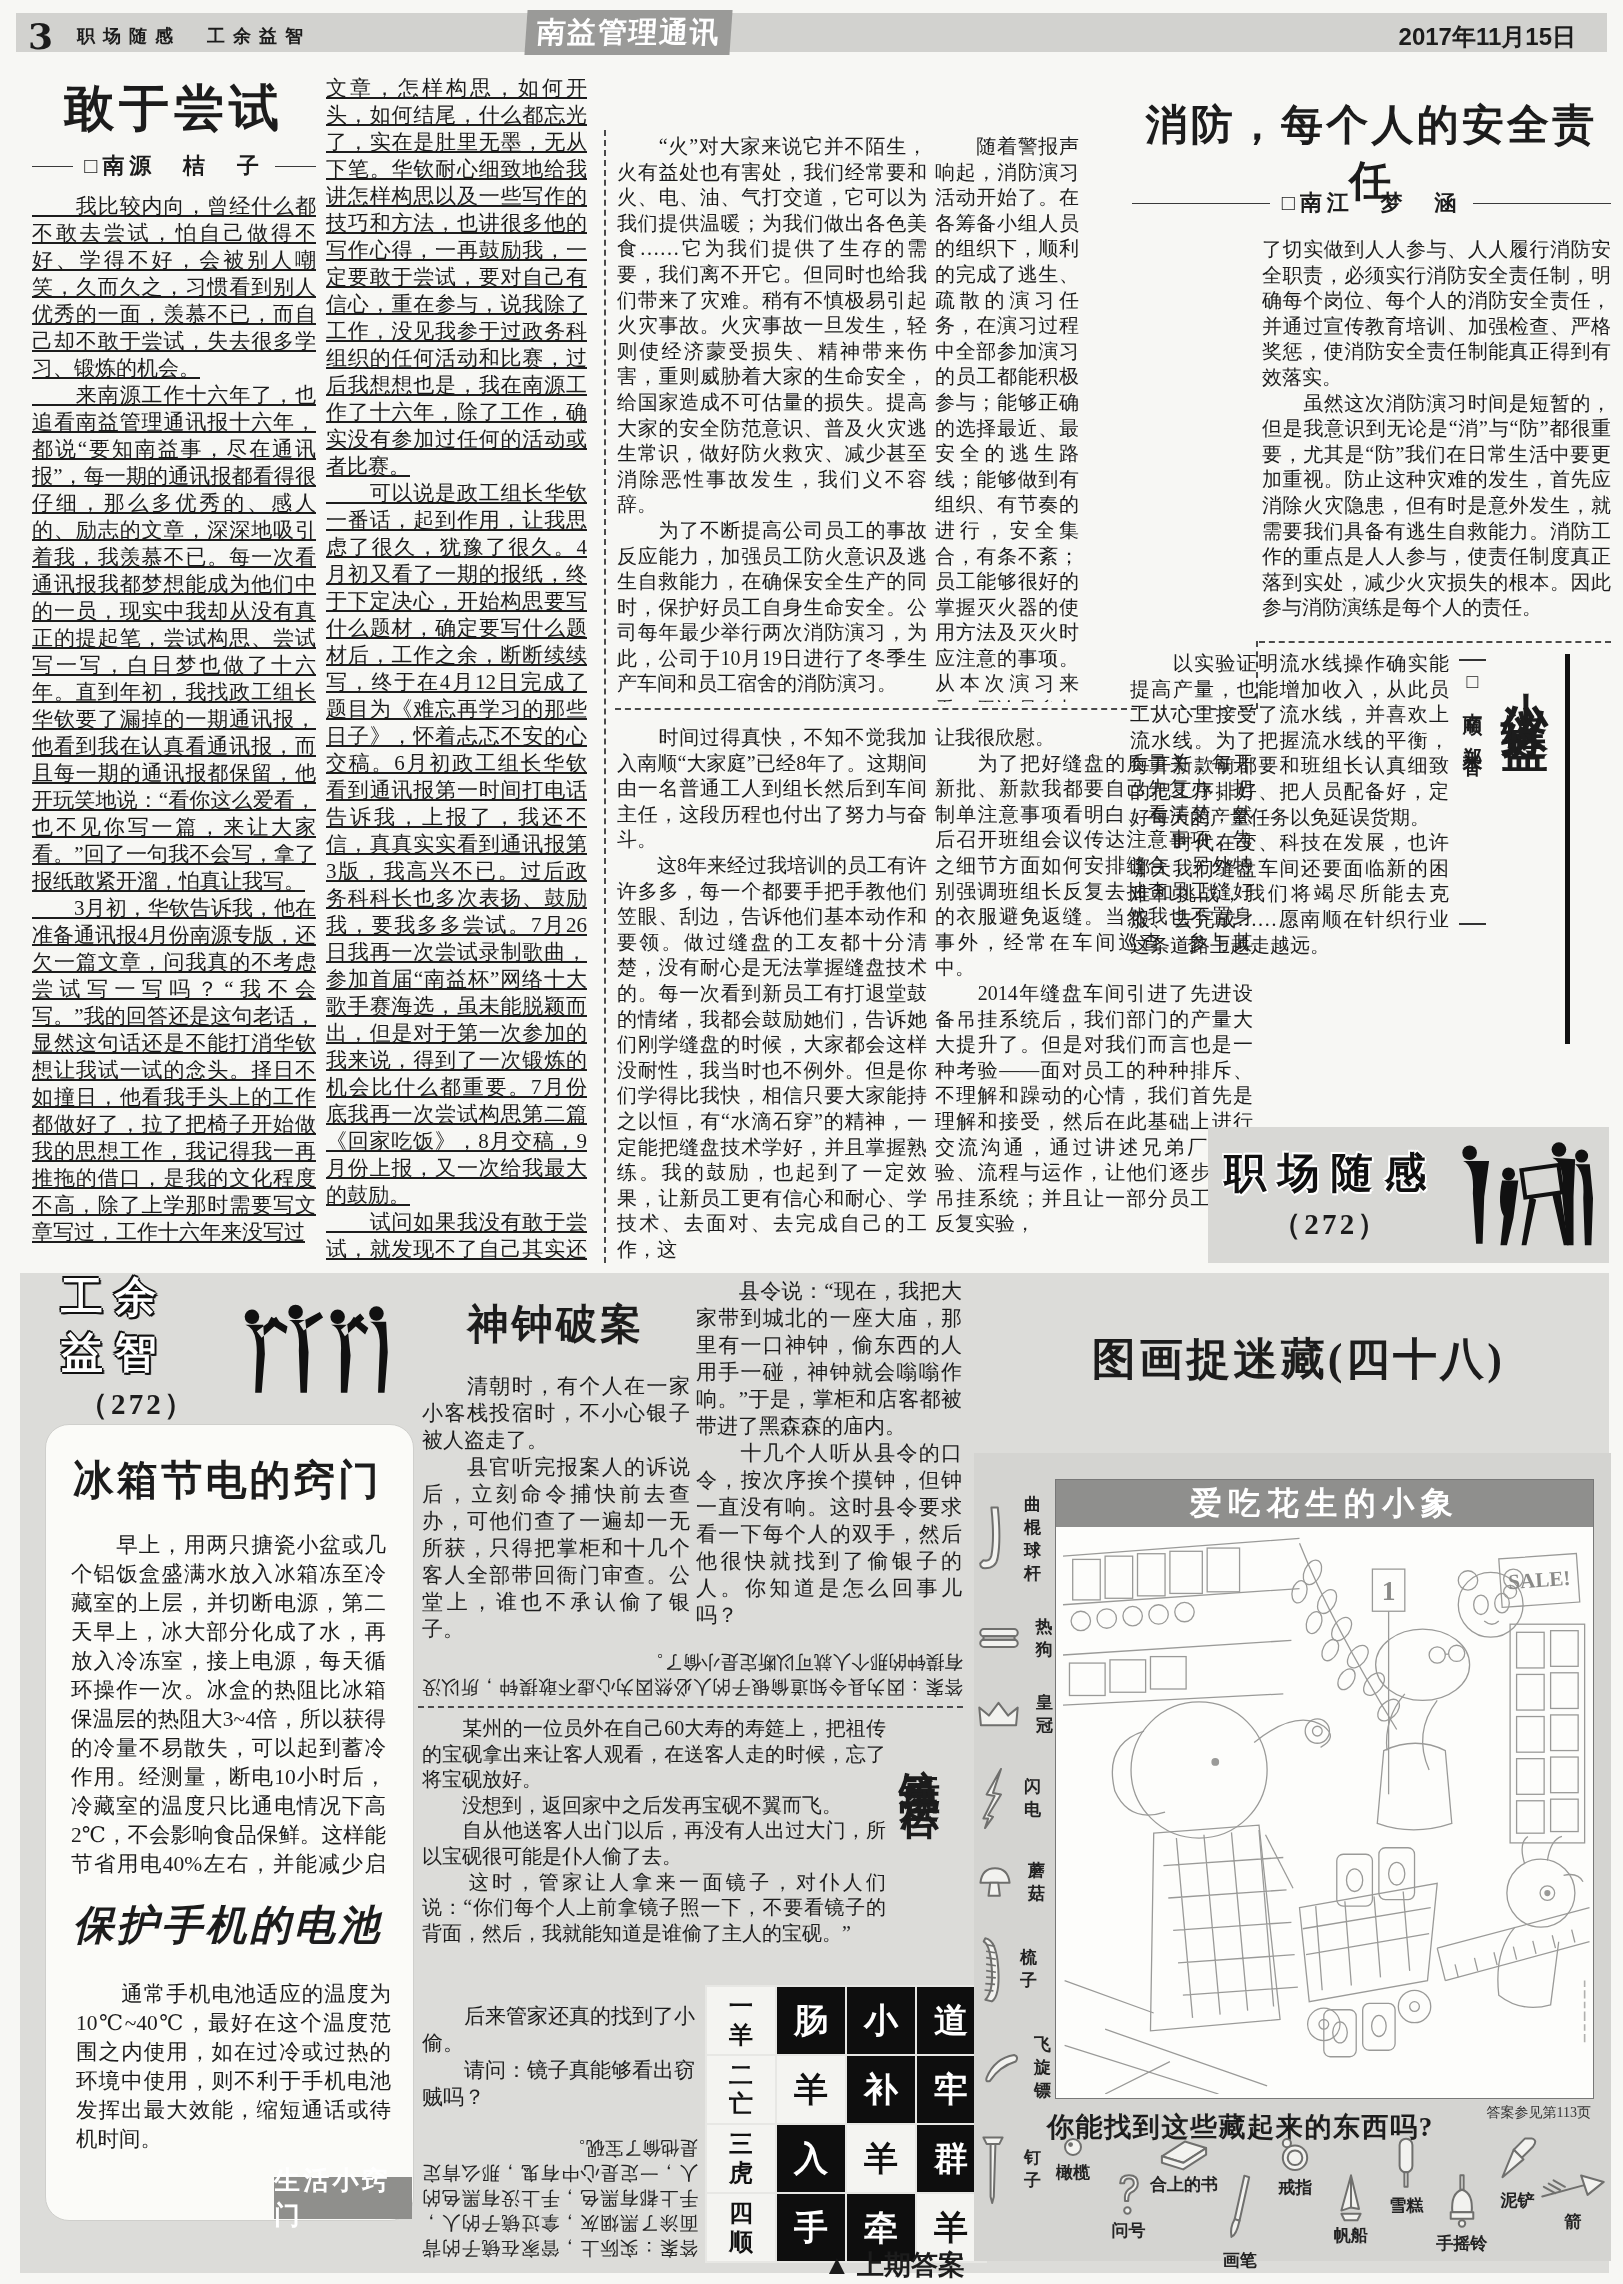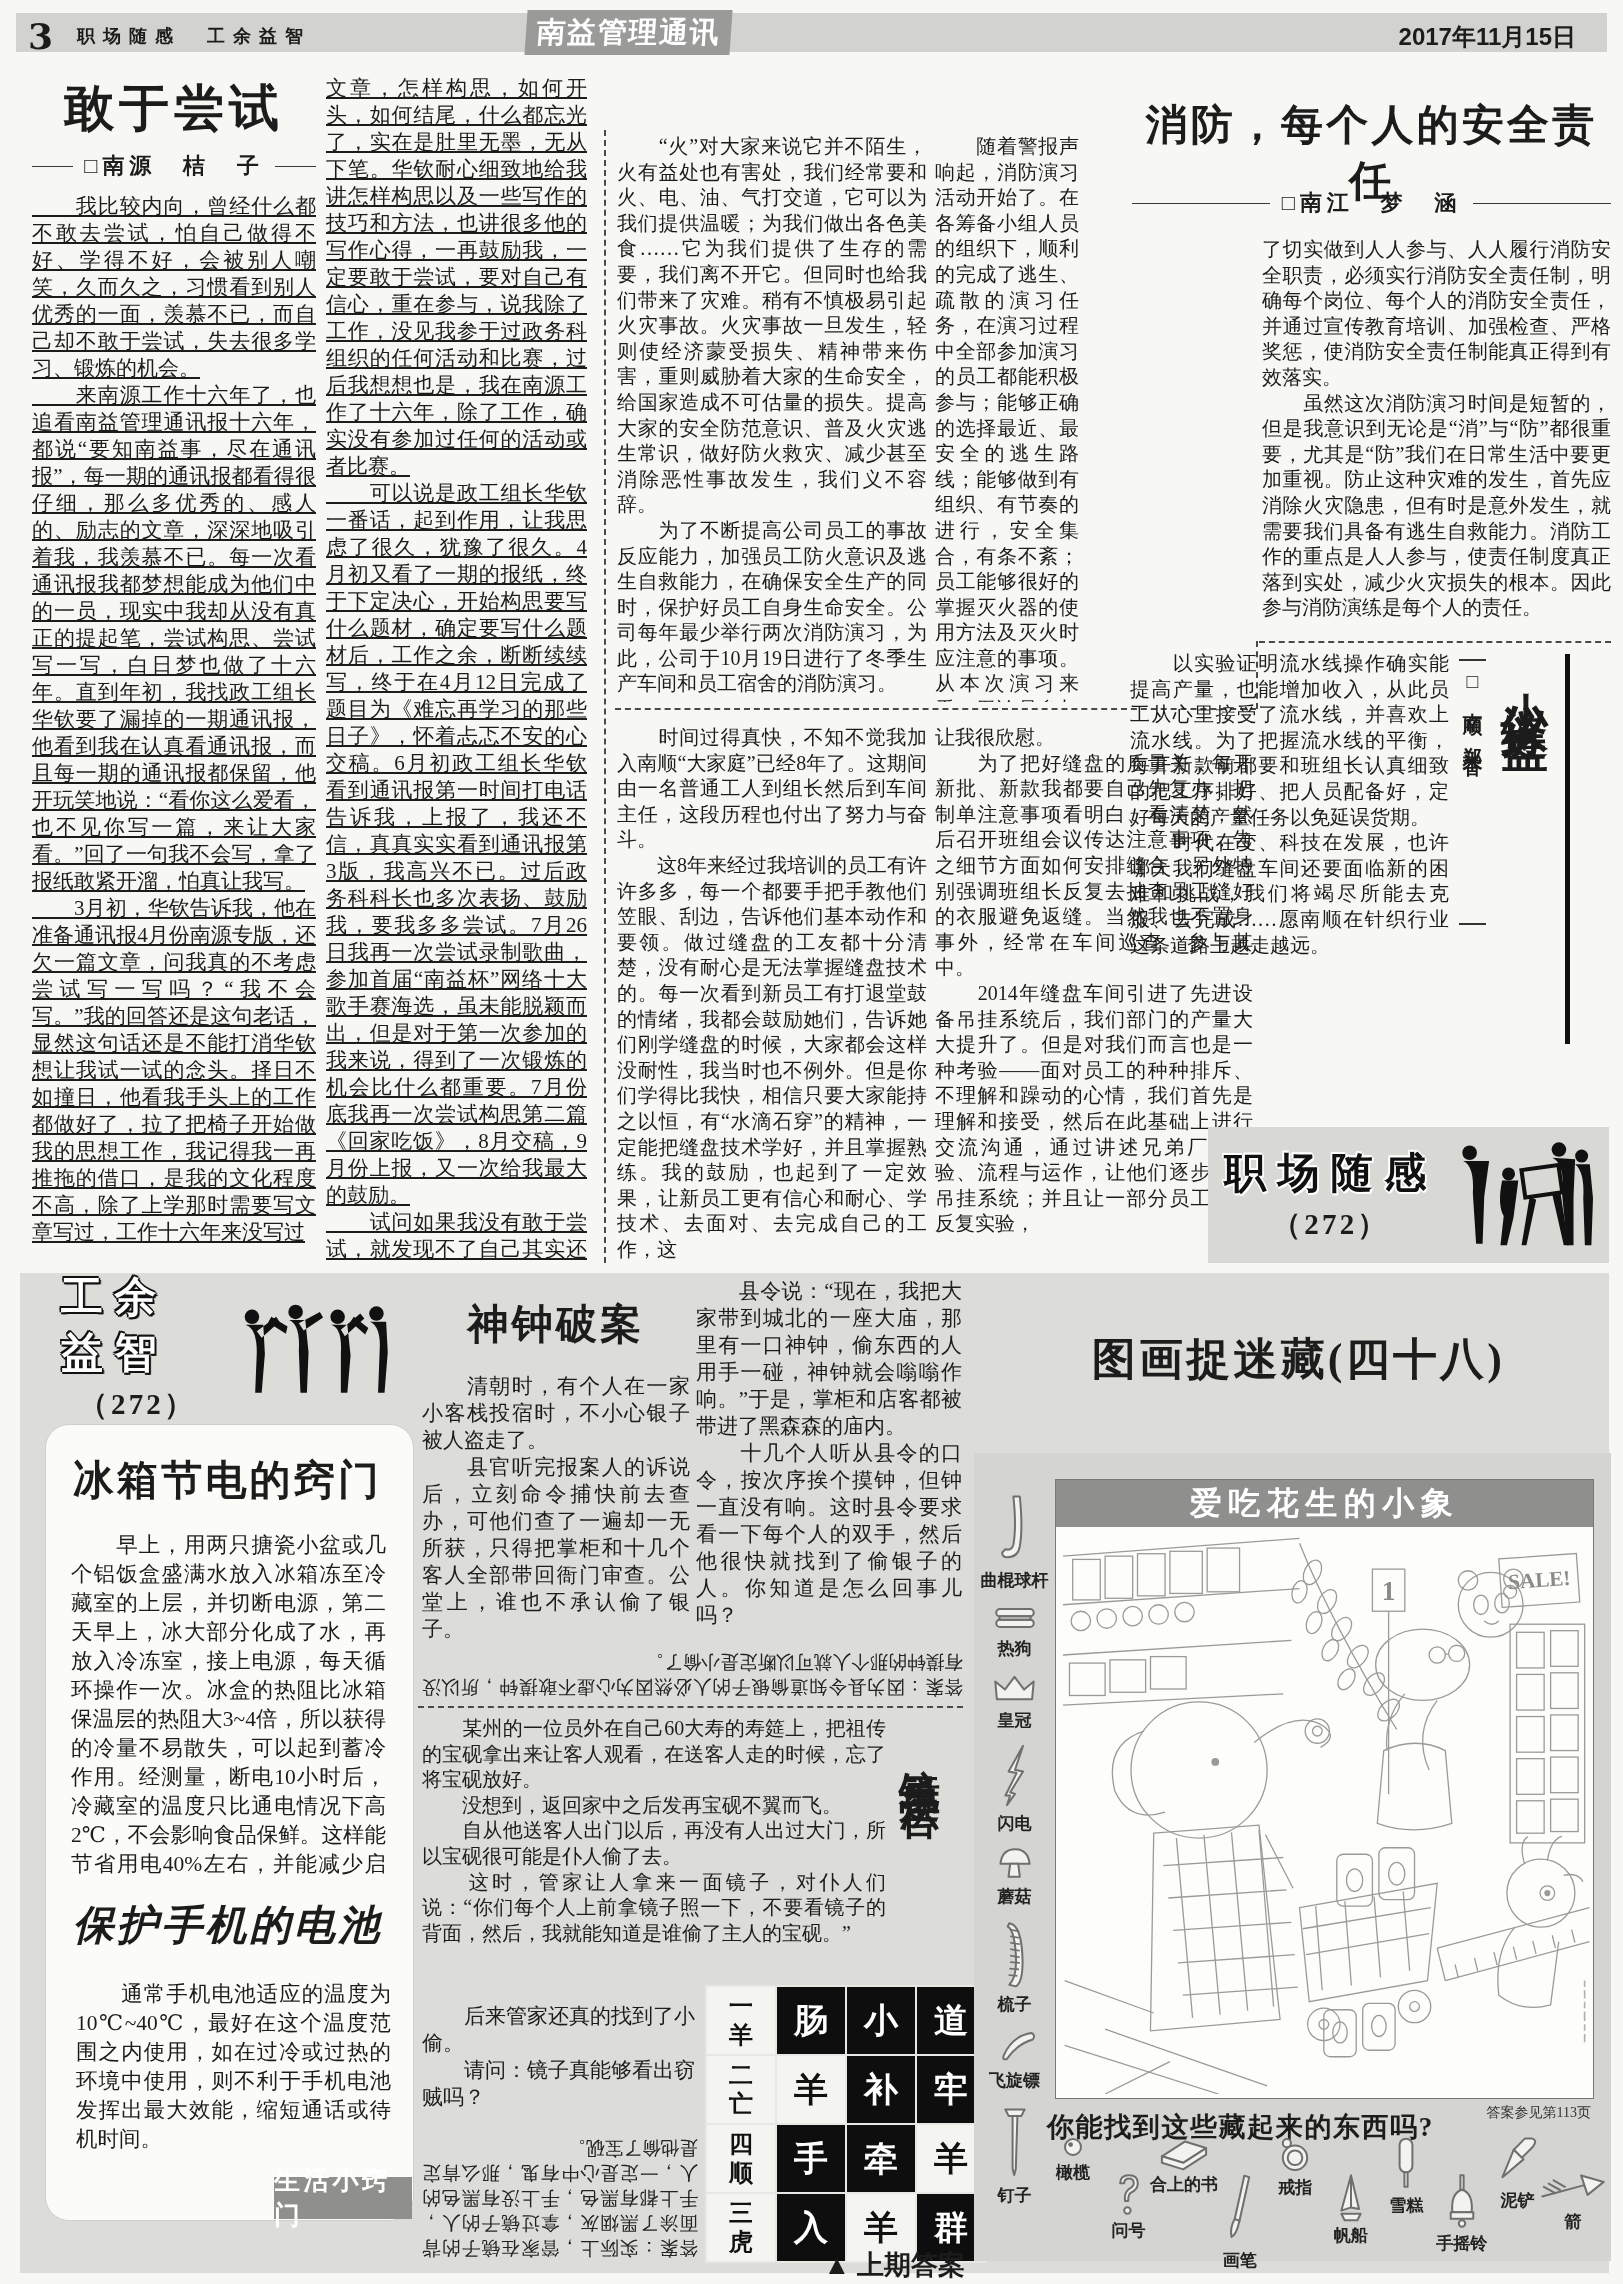--- a/index.html
+++ b/index.html
@@ -52,21 +52,21 @@
   table.pz td{width:66px;height:65px;text-align:center;vertical-align:middle;border:2.4px solid #e7e7e4;}
   td.pz-w{background:#f4f4f1;color:#111;font-size:34px;font-weight:bold;}
   td.pz-b{background:#0e0e0e;color:#fff;font-size:34px;font-weight:bold;}
   td.pz-lbl{background:#f4f4f1;color:#111;font-size:24px;font-weight:bold;width:58px;}
   td.pz-lbl span{display:inline-block;width:28px;word-break:break-all;line-height:29px;}
   
   .picpanel{left:974px;top:1453px;width:637px;height:808px;background:#d4d4d1;}
   .picbox{left:1055px;top:1479px;width:537px;height:618px;background:#fdfdfb;border:1.6px solid #777;}
   .picbanner{height:47px;background:#8f8f8d;color:#fff;display:flex;align-items:center;justify-content:center;
              font-size:32px;font-weight:bold;letter-spacing:6.5px;}
-  .stripitem{display:flex;flex-direction:column;align-items:center;gap:5px;}
+  .stripitem{display:flex;flex-direction:row;align-items:center;gap:15px;}
   .stripitem .lbl{font-size:17px;font-weight:bold;color:#222;}
   .botitem{display:flex;flex-direction:column;align-items:center;gap:1.6px;width:52px;}
   .botitem .lbl{font-size:17px;font-weight:bold;color:#222;white-space:nowrap;}
   .botrow{left:1047px;top:2135px;width:552px;display:flex;justify-content:space-between;align-items:flex-start;}
   .botrow .botitem:nth-child(2n){margin-top:37px;}
   .note{font-size:14px;color:#333;}
   .q{font-size:27px;font-weight:bold;letter-spacing:1.6px;}
   .cap{font-size:27px;font-weight:bold;}
   svg{display:block;}
   .icon-sk{stroke:#6f6f6d;stroke-width:2.5;fill:#f2f2ef;stroke-linejoin:round;stroke-linecap:round;}
@@ -208,30 +208,30 @@
         <td class="pz-b">小</td>
         <td class="pz-b">道</td>
       </tr>
       <tr>
         <td class="pz-lbl"><span>二亡</span></td>
         <td class="pz-w">羊</td>
         <td class="pz-b">补</td>
         <td class="pz-b">牢</td>
       </tr>
       <tr>
+        <td class="pz-lbl"><span>三虎</span></td>
+        <td class="pz-b">入</td>
+        <td class="pz-w">羊</td>
+        <td class="pz-b">群</td>
+      </tr>
+      <tr>
         <td class="pz-lbl"><span>四顺</span></td>
         <td class="pz-b">手</td>
         <td class="pz-b">牵</td>
         <td class="pz-w">羊</td>
-      </tr>
-      <tr>
-        <td class="pz-lbl"><span>三虎</span></td>
-        <td class="pz-b">入</td>
-        <td class="pz-w">羊</td>
-        <td class="pz-b">群</td>
       </tr>
     </tbody>
       </table>
   </div>
   <div class="abs cap" style="left:747px;top:2247px;width:218px;text-align:right;">▲ 上期答案</div>
 
   <div class="abs title-m" style="left:998px;top:1330px;width:601px;font-size:44px;">图画捉迷藏(四十八)</div>
   <div class="abs picpanel"></div>
 
   <div class="abs" style="left:977px;top:1493px;width:75px;height:714px;display:flex;flex-direction:column;justify-content:space-between;align-items:center;">

